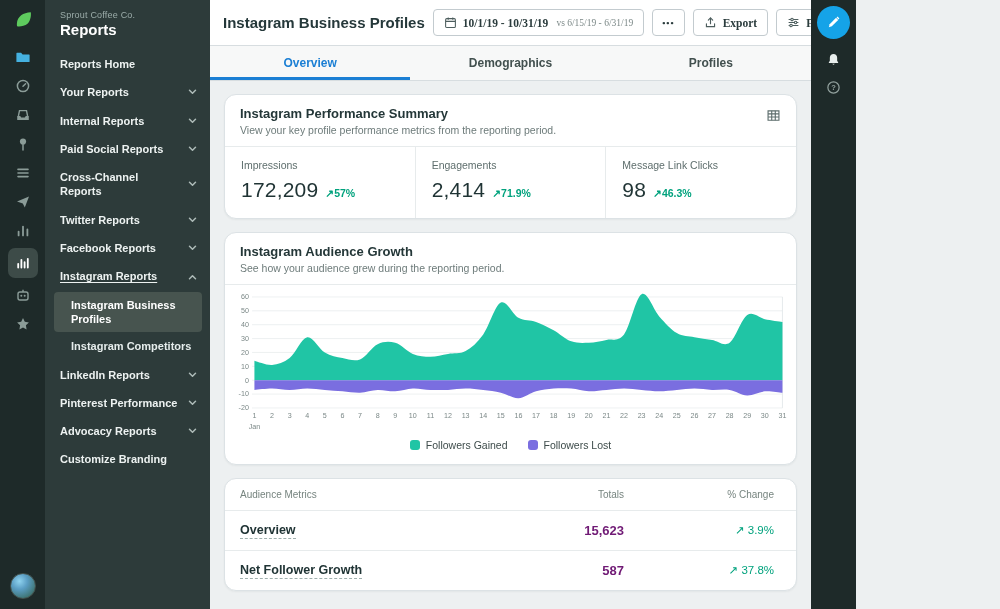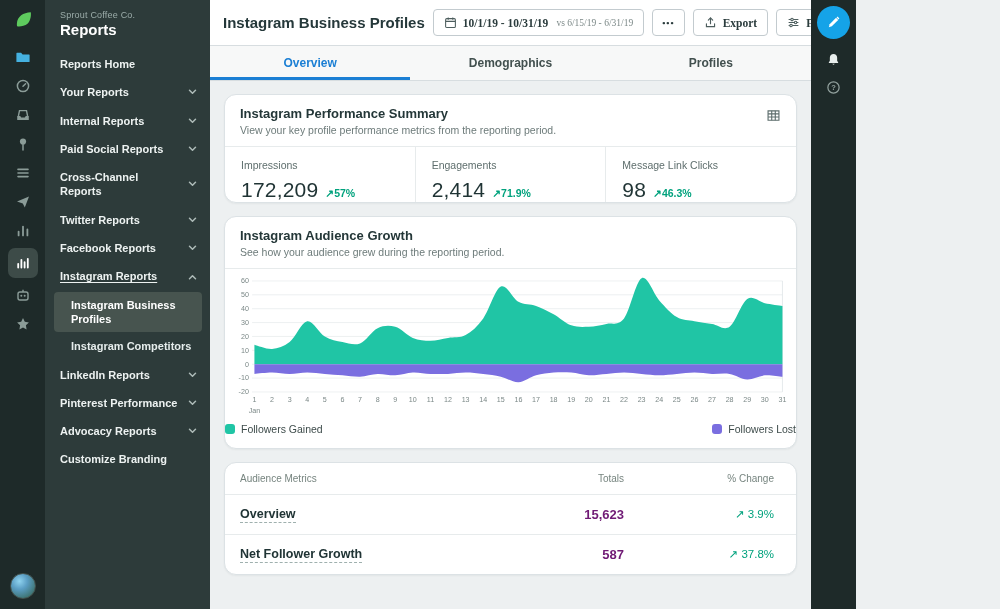--- a/index.html
+++ b/index.html
@@ -41,32 +41,32 @@
 .content{flex:1;overflow:hidden;padding:13px 14px}
 
 
 .card{background:#fff;border:1px solid #dce2e5;border-radius:12px;box-shadow:0 1px 2px rgba(25,45,45,.05);margin-bottom:13px}
 .card-header{display:flex;align-items:flex-start;padding:11px 15px 10px;border-bottom:1px solid #e7ebec}
 .card-header-text{flex:1}
 .card-title{font-size:13px;font-weight:bold;color:#243738}
 .card-sub{font-size:10.5px;color:#6d7b7a;margin-top:3px}
 .table-toggle{color:#5d6d6c;cursor:pointer;padding-top:2px}
 .metrics{display:flex}
-.metric{flex:1;padding:12px 16px 0;border-right:1px solid #e7ebec}
+.metric{flex:1;padding:12px 16px 16px;border-right:1px solid #e7ebec}
 .metric:last-child{border-right:0}
 .metric-label{font-size:10.5px;color:#5e6e6d;margin-bottom:7px}
 .metric-row{display:flex;align-items:baseline;gap:7px}
 .metric-value{font-size:21px;font-weight:normal;color:#1f3334;letter-spacing:.2px}
 .metric-change{font-size:10.5px;font-weight:bold;color:#00a27d}
 
 
 .chart-wrap{padding:8px 8px 0 8px}
 .chart-wrap svg{display:block;width:100%;height:auto}
 .axis-label{font-size:9px;fill:#7b8887}
-.legend{display:flex;justify-content:space-between;gap:20px;padding:6px 0 13px;font-size:10.5px;color:#3e4c4b}
+.legend{display:flex;justify-content:center;gap:20px;padding:6px 0 13px;font-size:10.5px;color:#3e4c4b}
 .legend-item{display:inline-flex;align-items:center;cursor:pointer}
 .legend-swatch{width:10px;height:10px;border-radius:3px;margin-right:6px}
 
 
 .thead{display:flex;align-items:flex-end;padding:10px 22px 10px 15px;font-size:10px;color:#76847f}
 .col-metric{flex:1}
 .col-total{width:200px;text-align:right}
 .col-change{width:150px;text-align:right}
 .trow{display:flex;align-items:center;padding:12px 22px 12px 15px;border-top:1px solid #e7ebec;font-size:12.5px}
 .metric-name{font-weight:bold;color:#203435;border-bottom:1.5px dashed #9fb0ae;padding-bottom:1px;cursor:pointer}

